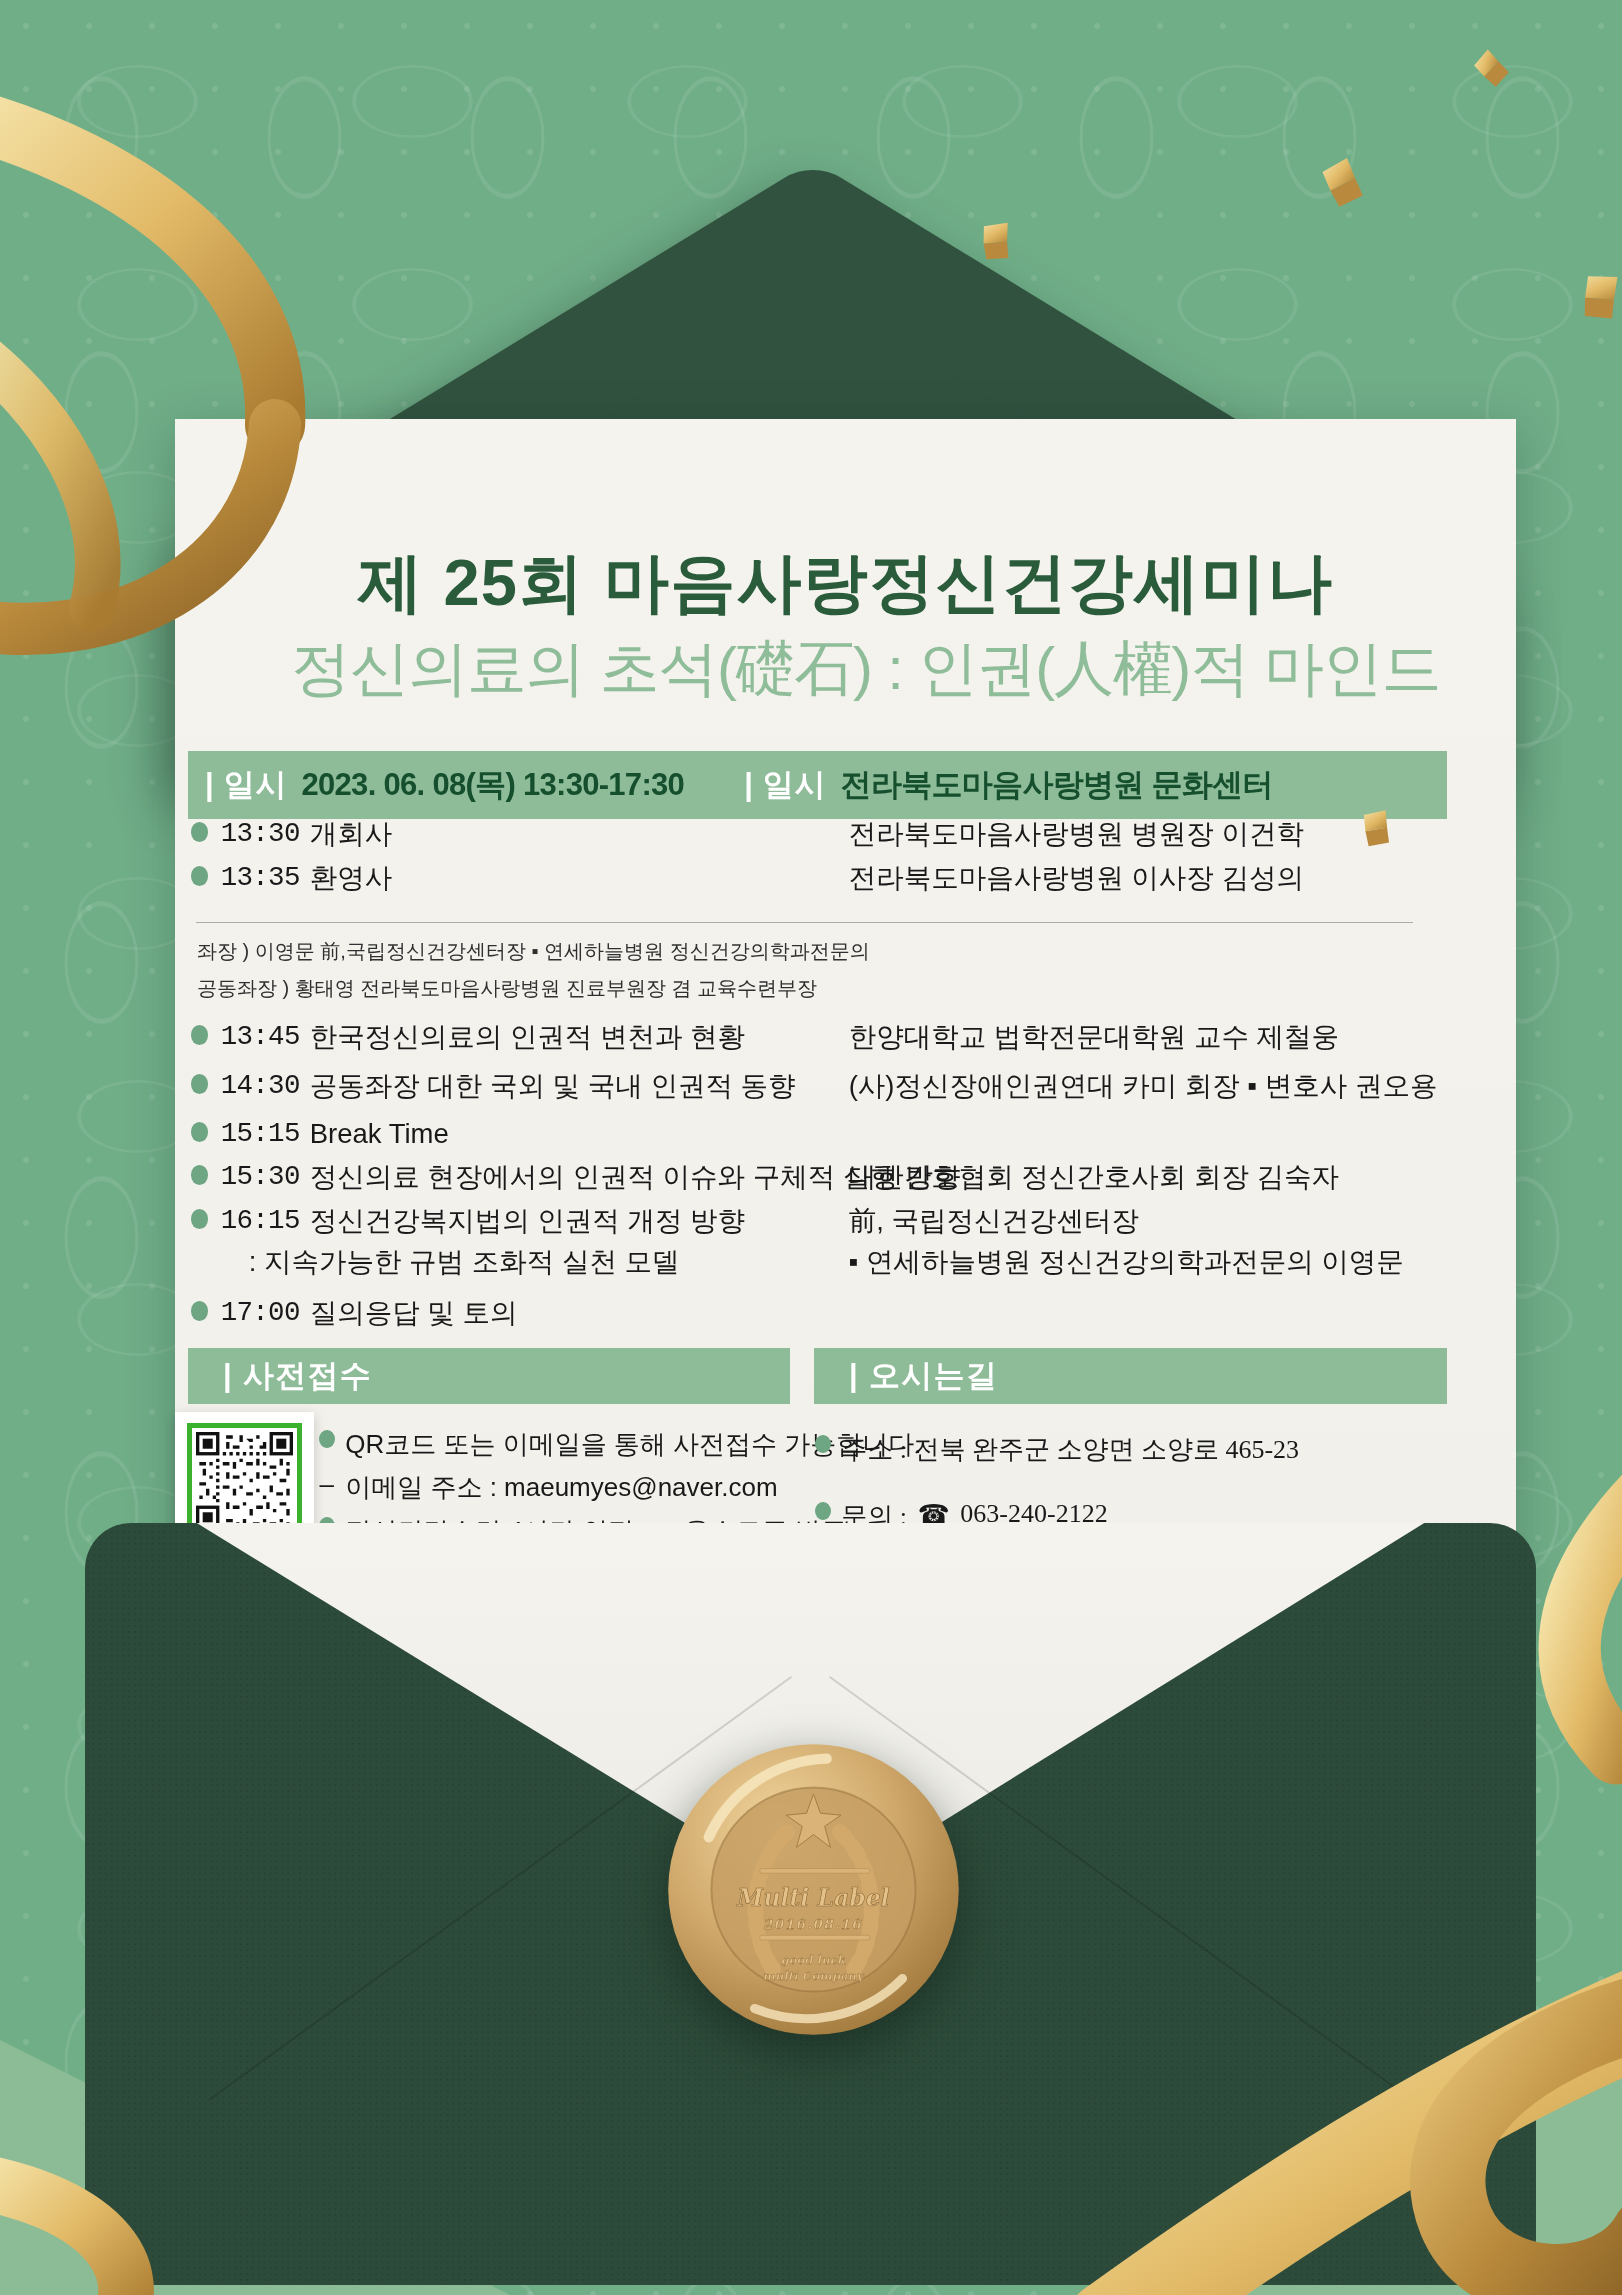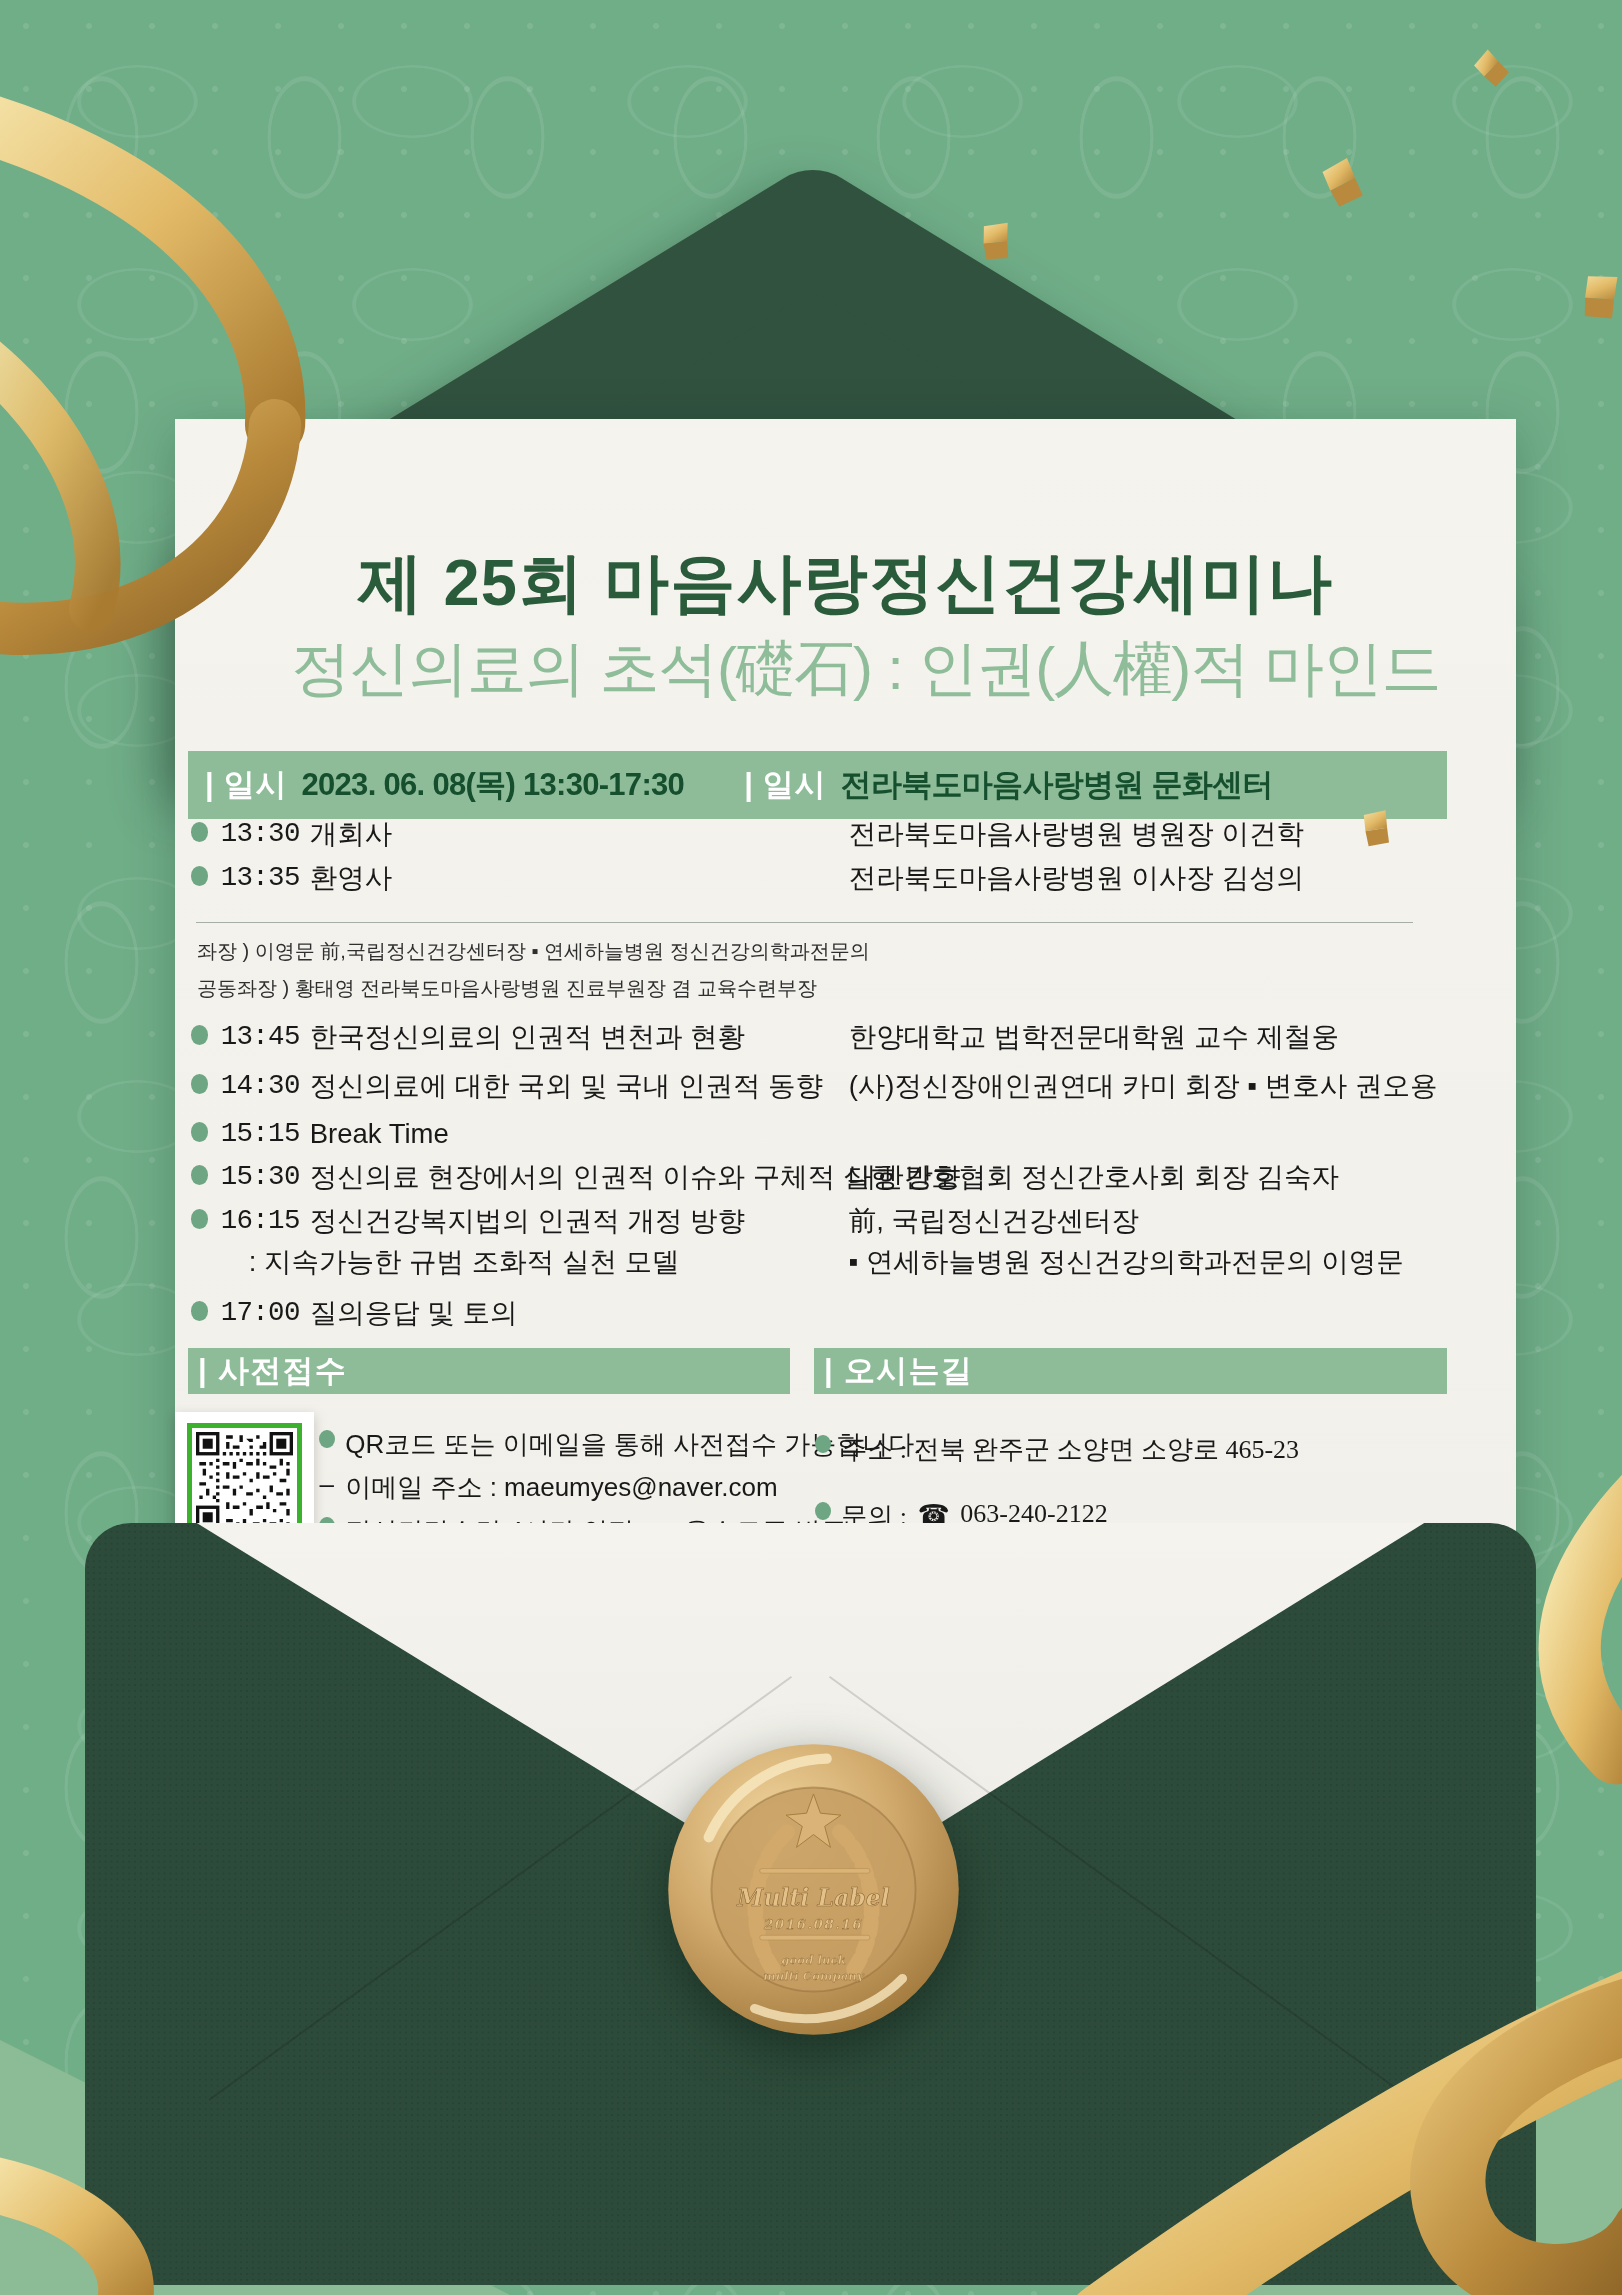--- a/index.html
+++ b/index.html
@@ -37,22 +37,22 @@
   .bar-label.second{margin-left:60px;}
   .srow{position:absolute;left:15.7px;right:0;display:flex;gap:13px;align-items:flex-start;
     font-size:27.5px;line-height:1.1;font-weight:500;}
   .dot{width:17px;height:19.6px;border-radius:50%;background:#6ea683;margin-top:3.3px;flex:none;}
   .time{width:76px;flex:none;letter-spacing:-0.7px;font-family:Liberation Mono, monospace;}
   .speaker{position:absolute;left:658px;top:0;font-weight:400;}
   .speaker2{position:absolute;left:658px;top:41px;font-weight:500;}
   .stitle2{position:absolute;left:58px;top:41px;font-weight:500;}
   .divider{position:absolute;left:21px;width:1217px;border-top:1.3px solid #a7aea7;}
   .chair-note{position:absolute;left:22px;font-size:20px;color:#2f2f2f;line-height:1;}
-  .section-bar{position:absolute;height:46px;background:#8ebc99;color:#fff;display:flex;align-items:center;
-    padding-left:10px;box-sizing:border-box;font-size:31px;font-weight:700;letter-spacing:1.3px;}
+  .section-bar{position:absolute;height:56px;background:#8ebc99;color:#fff;display:flex;align-items:center;
+    padding-left:35px;box-sizing:border-box;font-size:31px;font-weight:700;letter-spacing:1.3px;}
   .reg-row{position:absolute;left:144px;display:flex;gap:10.5px;align-items:flex-start;font-size:26px;font-weight:500;}
   .dir-row{position:absolute;left:640px;display:flex;gap:10.5px;align-items:flex-start;font-size:26px;font-weight:500;font-family:Liberation Serif, serif;}
   .sdot{width:15.7px;height:18.3px;border-radius:50%;background:#6ea683;margin-top:2.6px;flex:none;}
   .dash{flex:none;width:15.7px;text-align:center;margin-top:-1.3px;}
   .qr-card{position:absolute;left:0px;top:993px;width:139px;height:136px;background:#ffffff;
     box-shadow:0 3.9px 11.8px rgba(0,0,0,.18);display:flex;align-items:center;justify-content:center;}
   .qr-frame{border:5.9px solid #3cb12d;background:#fff;padding:3.9px;line-height:0;}
   
   .env-bottom{position:absolute;left:85px;top:1523px;width:1451px;height:762px;z-index:4;
     background:#2d4b3a;border-radius:46px;overflow:hidden;
@@ -109,21 +109,21 @@
 
     <div class="srow" style="top:603px">
       <span class="dot"></span>
       <span class="time">13:45</span>
       <span class="stitle">한국정신의료의 인권적 변천과 현황</span>
       <span class="speaker">한양대학교 법학전문대학원 교수 제철웅</span>
     </div>
     <div class="srow" style="top:652px">
       <span class="dot"></span>
       <span class="time">14:30</span>
-      <span class="stitle">정신의료에 대한 국외 및 국내 인권적 동향</span>
+      <span class="stitle">공동좌장 대한 국외 및 국내 인권적 동향</span>
       <span class="speaker">(사)정신장애인권연대 카미 회장 ▪ 변호사 권오용</span>
     </div>
     <div class="srow" style="top:700px">
       <span class="dot"></span>
       <span class="time">15:15</span>
       <span class="stitle">Break Time</span>
     </div>
     <div class="srow" style="top:743px">
       <span class="dot"></span>
       <span class="time">15:30</span>

